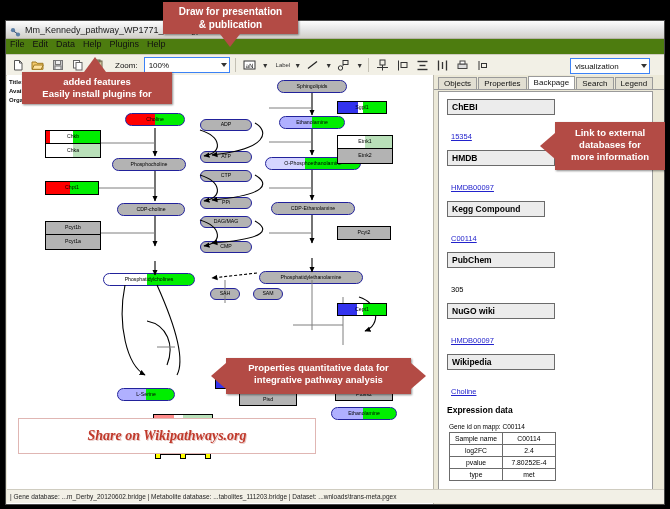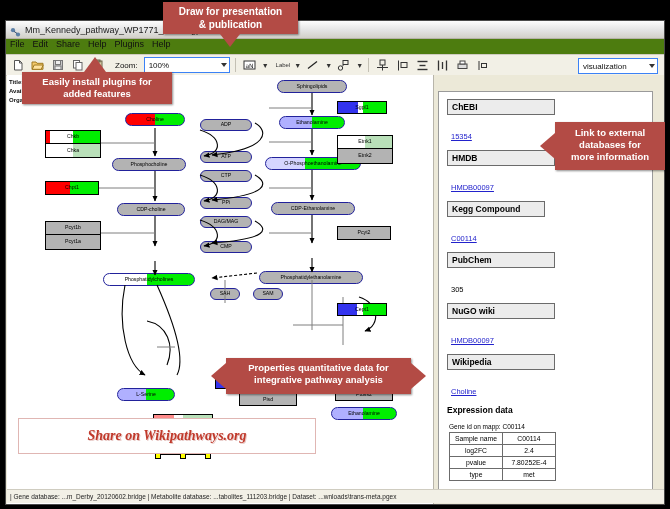--- a/index.html
+++ b/index.html
@@ -101,21 +101,21 @@
           <circle cx="8" cy="7.5" r="2.1" fill="#5b7fa6"></circle>
           <line x1="4" y1="4.4" x2="7" y2="6.4" stroke="#33506e" stroke-width="1"></line>
         </svg>
       </span>
       <span class="tb-text">Mm_Kennedy_pathway_WP1771_45176.gpml</span>
     </div>
 
     <div class="menubar">
       <span>File</span>
       <span>Edit</span>
-      <span>Share</span>
+      <span>Data</span>
       <span>Help</span>
       <span>Plugins</span>
       <span>Help</span>
     </div>
 
     <div class="toolbar">
       <div class="tbtn">
         <svg width="12" height="12" viewBox="0 0 12 12">
             <path d="M2.5 1.5h5l2.5 2.5v7h-7.5z" fill="#fff" stroke="#555"></path>
             <path d="M7.5 1.5v2.5h2.5" fill="none" stroke="#555"></path>
@@ -217,21 +217,21 @@
             <rect x="4" y="2" width="5" height="3" fill="#fff" stroke="#444"></rect>
           </svg>
       </div>
       <div class="tbtn">
         <svg width="13" height="13" viewBox="0 0 13 13">
             <line x1="3" y1="2" x2="3" y2="11" stroke="#333"></line>
             <rect x="5.5" y="4.5" width="5" height="4" fill="none" stroke="#333"></rect>
           </svg>
       </div>
 
-      <div class="combo" style="width:72px;position:absolute;right:6px;top:3px">
+      <div class="combo" style="width:72px;position:absolute;right:14px;top:3px">
         <span>visualization</span>
         <i class="car"></i>
       </div>
     </div>
 
     <div id="canvaswrap">
 
       <div class="infolbl" style="left:2px;top:4px">Title:</div>
       <div class="infolbl" style="left:2px;top:13px">Availa</div>
       <div class="infolbl" style="left:2px;top:22px">Organi</div>
@@ -438,20 +438,27 @@
       <div class="node gene" style="left:328px;top:313px;width:58px;height:13px;z-index:4">
         <span class="nlabel">Ptdss2</span>
         </div>
 
       <div class="node gene" style="left:232px;top:318px;width:58px;height:13px;z-index:4">
         <span class="nlabel">Pisd</span>
         </div>
     </div>
 
     <div id="side">
+      <div class="tabs">
+        <div class="tab">Objects</div>
+        <div class="tab">Properties</div>
+        <div class="tab sel">Backpage</div>
+        <div class="tab">Search</div>
+        <div class="tab">Legend</div>
+      </div>
 
       <div class="sidebody">
         <div class="dbhead">ChEBI</div>
         <a class="dblink" href="#">15354</a>
 
         <div class="dbhead">HMDB</div>
         <a class="dblink" href="#">HMDB00097</a>
 
         <div class="dbhead" style="width:98px">Kegg Compound</div>
         <a class="dblink" href="#">C00114</a>
@@ -494,22 +501,22 @@
     <div class="status">| Gene database: ...m_Derby_20120602.bridge | Metabolite database: ...tabolites_111203.bridge | Dataset: ...wnloads\trans-meta.pgex</div>
   </div>
 
   <div class="callout" style="left:163px;top:2px;width:135px;height:32px;font-size:10px;padding-top:4px;">
     <div>Draw for presentation</div>
     <div>&amp; publication</div>
   </div>
   <div class="arrow arr-down" style="left:220px;top:34px"></div>
 
   <div class="callout" style="left:22px;top:72px;width:150px;height:32px;font-size:9.5px;padding-top:4px;">
+    <div>added features</div>
     <div>Easily install plugins for</div>
-    <div>added features</div>
   </div>
   <div class="arrow arr-up" style="left:84px;top:57px"></div>
 
   <div class="callout" style="left:555px;top:122px;width:110px;height:48px;font-size:9.5px;padding-top:5px;">
     <div>Link  to external</div>
     <div>databases  for</div>
     <div>more information</div>
   </div>
   <div class="arrow arr-right" style="left:540px;top:133px;transform:rotate(180deg)"></div>
 

